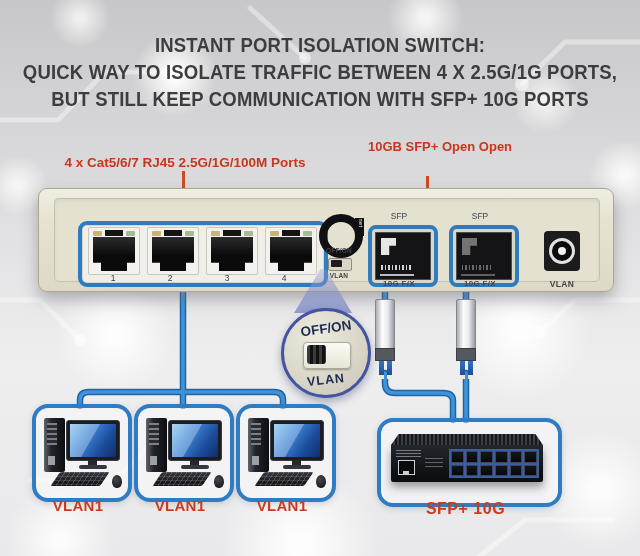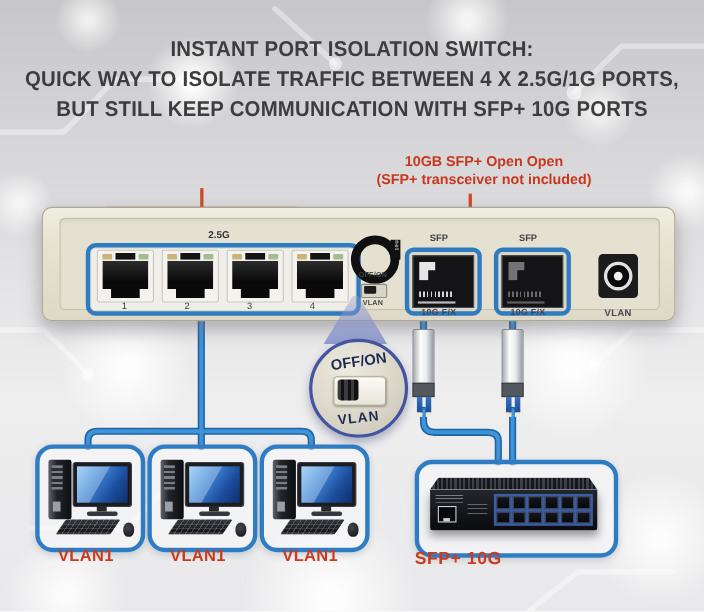--- a/index.html
+++ b/index.html
@@ -88,21 +88,21 @@
   .sfp-outline{position:absolute; top:27px; width:62px; height:54px;
     border:4px solid #2e7bbf; border-radius:8px; background:#dad7ca;}
   .sfp-outline .cage{position:absolute; inset:3px; background:#141416; border:1px solid #4c4c50;}
   .cage .step{position:absolute; left:5px; top:5px; width:15px; height:17px; background:#e6e6e6;
     clip-path:polygon(0 0,100% 0,100% 45%,55% 45%,55% 100%,0 100%);}
   .cage .pins{position:absolute; left:5px; bottom:9px; width:30px; height:5px;
     background:repeating-linear-gradient(90deg,#d4d4d4 0 1.5px,transparent 1.5px 3.5px);}
   .cage .bar{position:absolute; left:4px; bottom:3px; width:34px; height:2px; background:#bcbcbc;}
   .cage.dim .step,.cage.dim .pins,.cage.dim .bar{opacity:.45;}
   .sfp-top{position:absolute; top:13px; width:62px; text-align:center; font-size:8.5px;
-    font-weight:bold; color:#44444a;}
+    font-weight:normal; color:#44444a;}
   .sfp-bot{position:absolute; top:81px; width:62px; text-align:center; font-size:8px;
     font-weight:bold; color:#44444a; letter-spacing:.3px;}
 
   .pwr{position:absolute; left:490px; top:33px; width:36px; height:40px;
     background:#1c1c1e; border-radius:4px;}
   .pwr::before{content:""; position:absolute; left:5px; top:7px; width:20px; height:20px;
     border-radius:50%; background:#0b0b0c; border:3px solid #e2e2e2;}
   .pwr::after{content:""; position:absolute; left:14px; top:16px; width:8px; height:8px;
     border-radius:50%; background:#f2f2f2;}
   .pwr-lbl{position:absolute; left:485px; top:81px; width:46px; text-align:center;
@@ -182,21 +182,21 @@
     border:1px solid #ccd1d7; background:#08090b;}
   .upswitch .rj::after{content:""; position:absolute; left:4px; bottom:0; width:6px; height:3px;
     background:#ccd1d7;}
   .upswitch .mk{position:absolute; left:34px; top:13px; width:18px; height:10px; opacity:.7;
     background:repeating-linear-gradient(180deg,#7f858e 0 1px,transparent 1px 4px);}
   .sfpgrid{position:absolute; right:4px; top:4px; width:90px; height:29px;
     background:#3b5da5; padding:2px; box-sizing:border-box;
     display:grid; grid-template-columns:repeat(6,1fr); grid-template-rows:repeat(2,1fr); gap:2px;}
   .sfpgrid i{background:linear-gradient(180deg,#14161d,#07080c); border:1px solid #3f4document654;
     border:1px solid #3f4654;}
-  .up-lbl{position:absolute; left:377px; top:500px; width:177px; 
+  .up-lbl{position:absolute; left:377px; top:500px; width:177px; text-align:center;
     font-size:16px; font-weight:bold; color:#cc3a1c; letter-spacing:.5px;}
 </style>
 </head>
 <body>
 
 <div id="stage">
 
   <svg class="circuit" width="640" height="556" viewBox="0 0 640 556">
     <g stroke="rgba(255,255,255,0.4)" stroke-width="5" fill="none" stroke-linecap="round" stroke-linejoin="round">
       <path d="M-10,120 L58,120 L105,72 L170,72"></path>
@@ -235,49 +235,48 @@
       <path d="M466,373 V420"></path>
     </g>
   </svg>
 
   <div class="title">
     <div>INSTANT PORT ISOLATION SWITCH:</div>
     <div>QUICK WAY TO ISOLATE TRAFFIC BETWEEN 4 X 2.5G/1G PORTS,</div>
     <div>BUT STILL KEEP COMMUNICATION WITH SFP+ 10G PORTS</div>
   </div>
 
+  <div class="red-label lbl-rj45">4 x Cat5/6/7 RJ45 2.5G/1G/100M Ports</div>
   <div>
     <div class="bl" style="left:181.5px;top:171px;width:3px;height:18px;"></div>
     <div class="bl" style="left:95.5px;top:188px;width:174px;height:3px;"></div>
     <div class="bl" style="left:95.5px;top:190px;width:3px;height:8px;"></div>
     <div class="bl" style="left:152.5px;top:190px;width:3px;height:8px;"></div>
     <div class="bl" style="left:209.5px;top:190px;width:3px;height:8px;"></div>
     <div class="bl" style="left:266.5px;top:190px;width:3px;height:8px;"></div>
     <div class="arrow-dn" style="left:92px;top:197px;"></div>
     <div class="arrow-dn" style="left:149px;top:197px;"></div>
     <div class="arrow-dn" style="left:206px;top:197px;"></div>
     <div class="arrow-dn" style="left:263px;top:197px;"></div>
   </div>
 
   <div class="red-label lbl-sfp">
     <div>10GB SFP+ Open Open</div>
-    <div>(SFP+ transceiver not included)</div>
   </div>
   <div>
     <div class="bl" style="left:425.5px;top:176px;width:3px;height:20px;"></div>
     <div class="bl" style="left:383.5px;top:195px;width:85px;height:3px;"></div>
     <div class="bl" style="left:383.5px;top:197px;width:3px;height:8px;"></div>
     <div class="bl" style="left:464.5px;top:197px;width:3px;height:8px;"></div>
     <div class="arrow-dn" style="left:380px;top:204px;"></div>
     <div class="arrow-dn" style="left:461px;top:204px;"></div>
   </div>
 
   <div class="switch">
     <div class="panel">
-      <div class="speed">2.5G</div>
       <div class="port-outline"></div>
       <div class="ports">
         <div class="port">
             <span class="led l"></span>
             <span class="led r"></span>
             <span class="clip"></span>
             <span class="jack"></span>
           </div>
         <div class="port">
             <span class="led l"></span>

